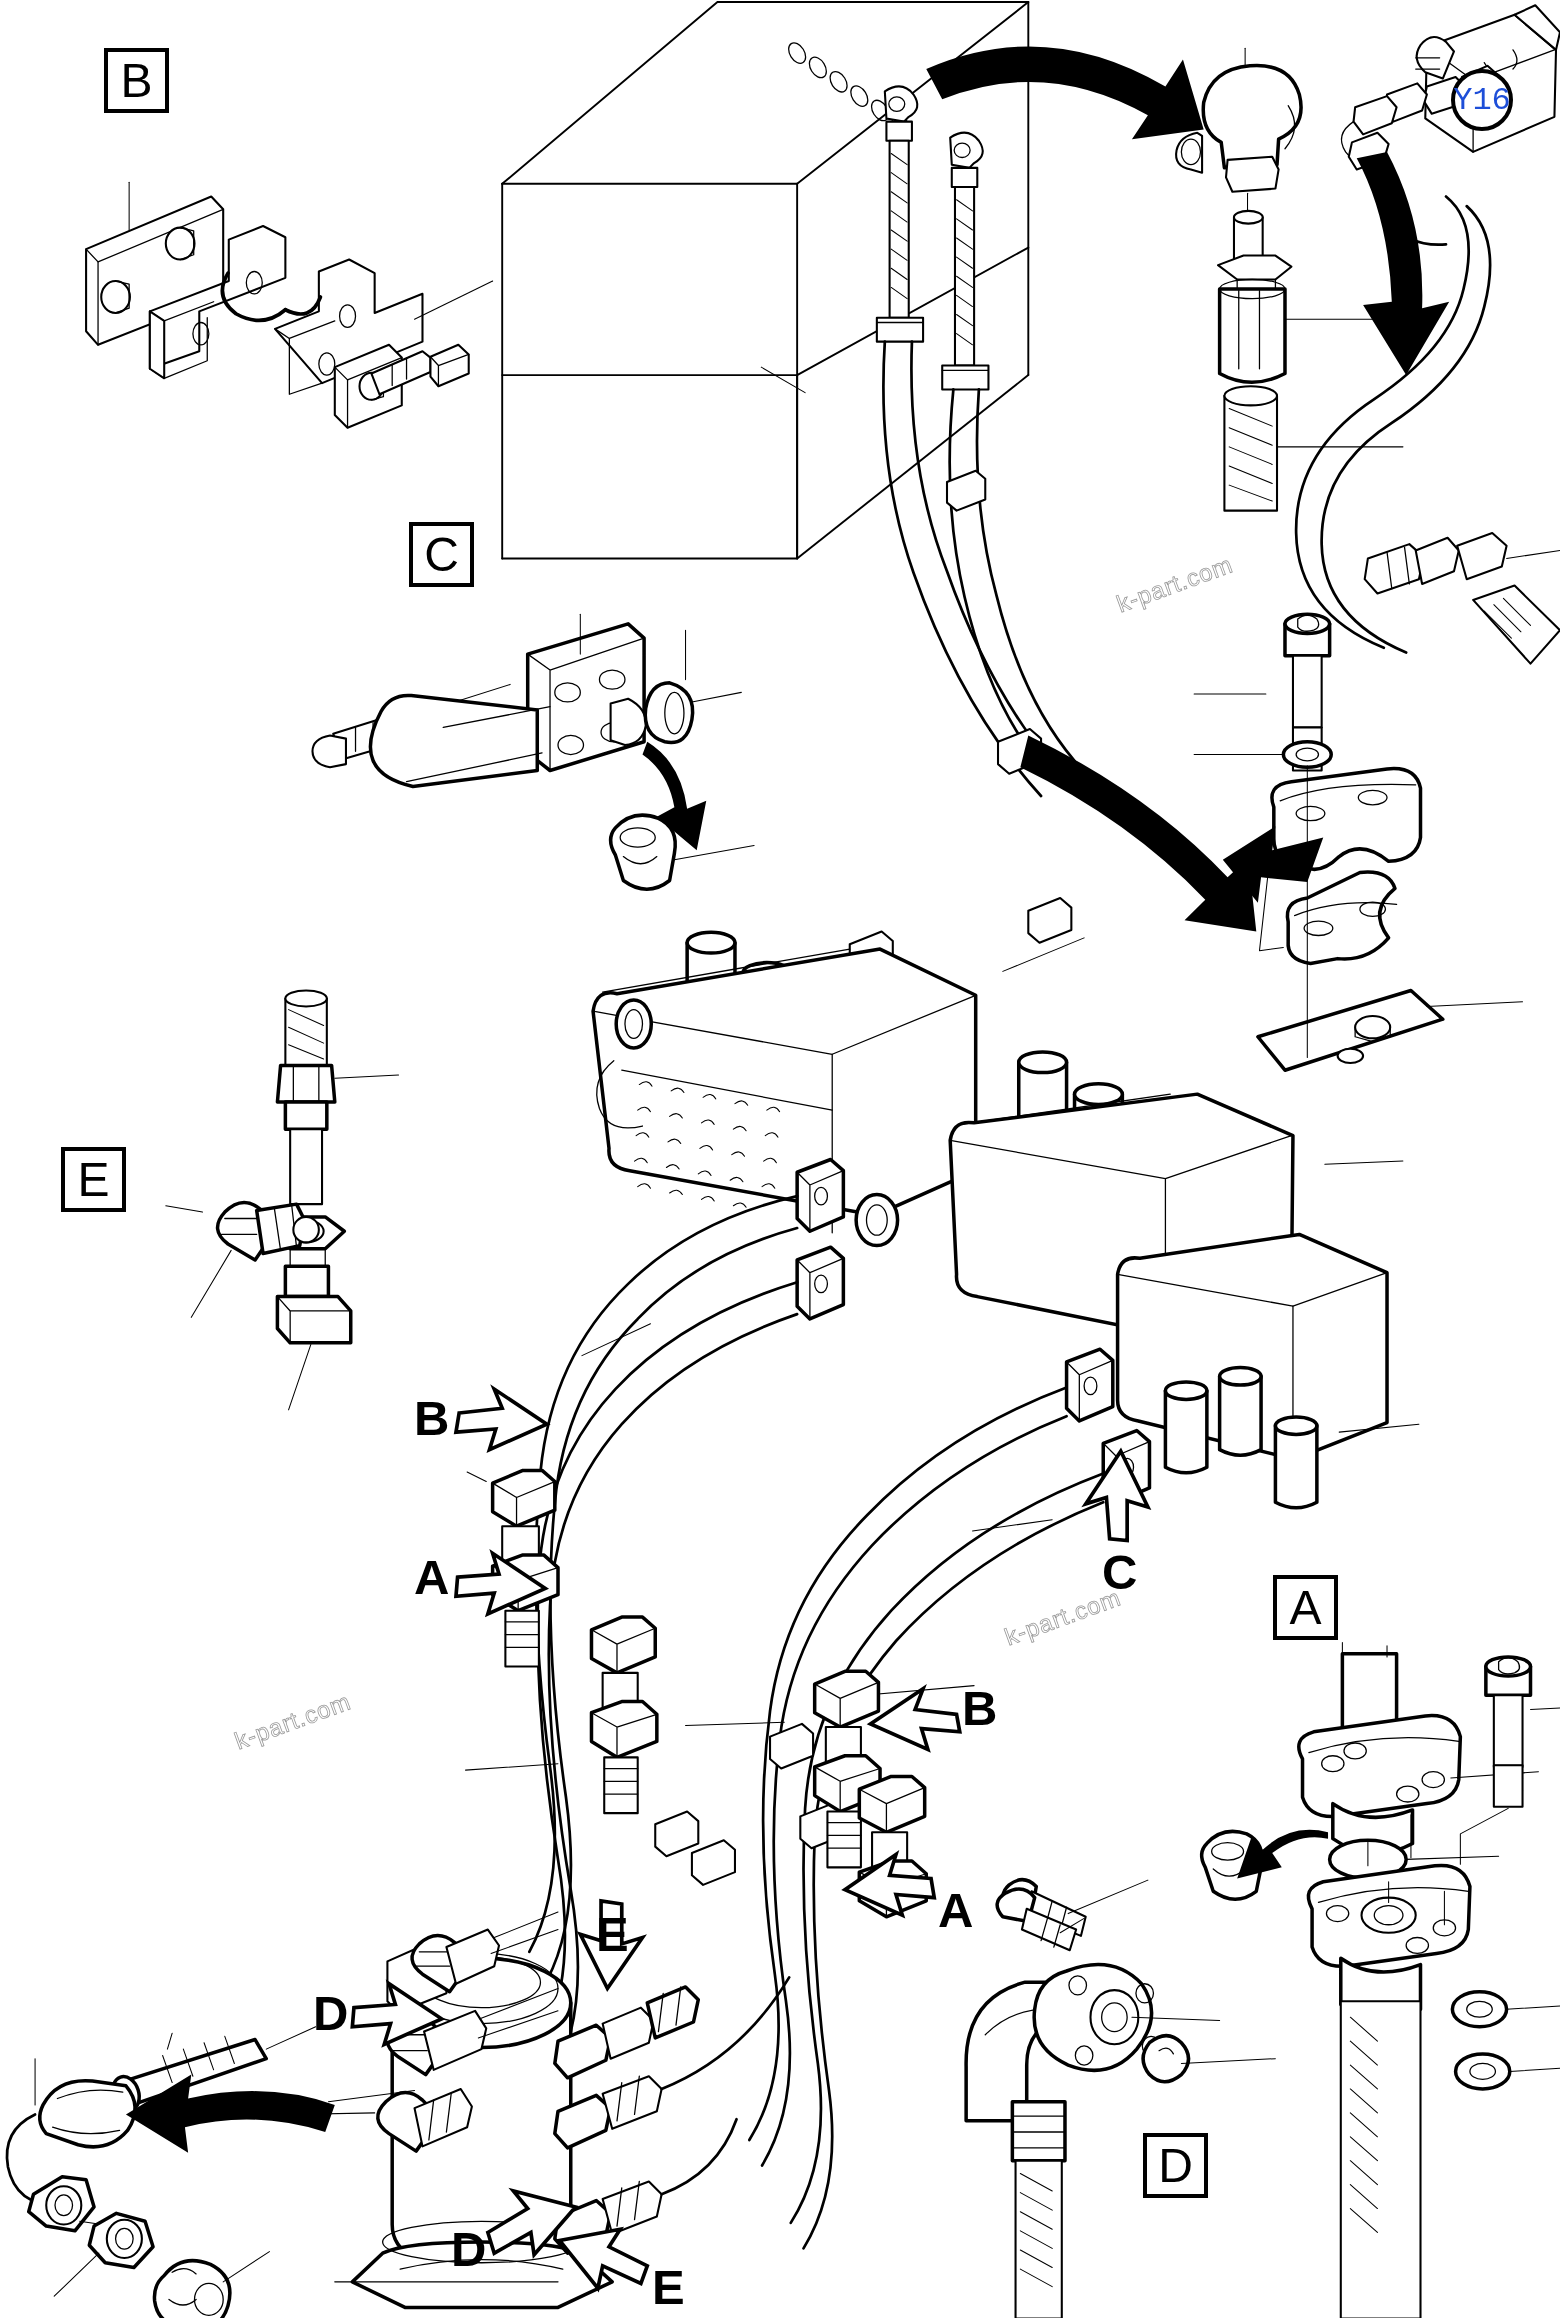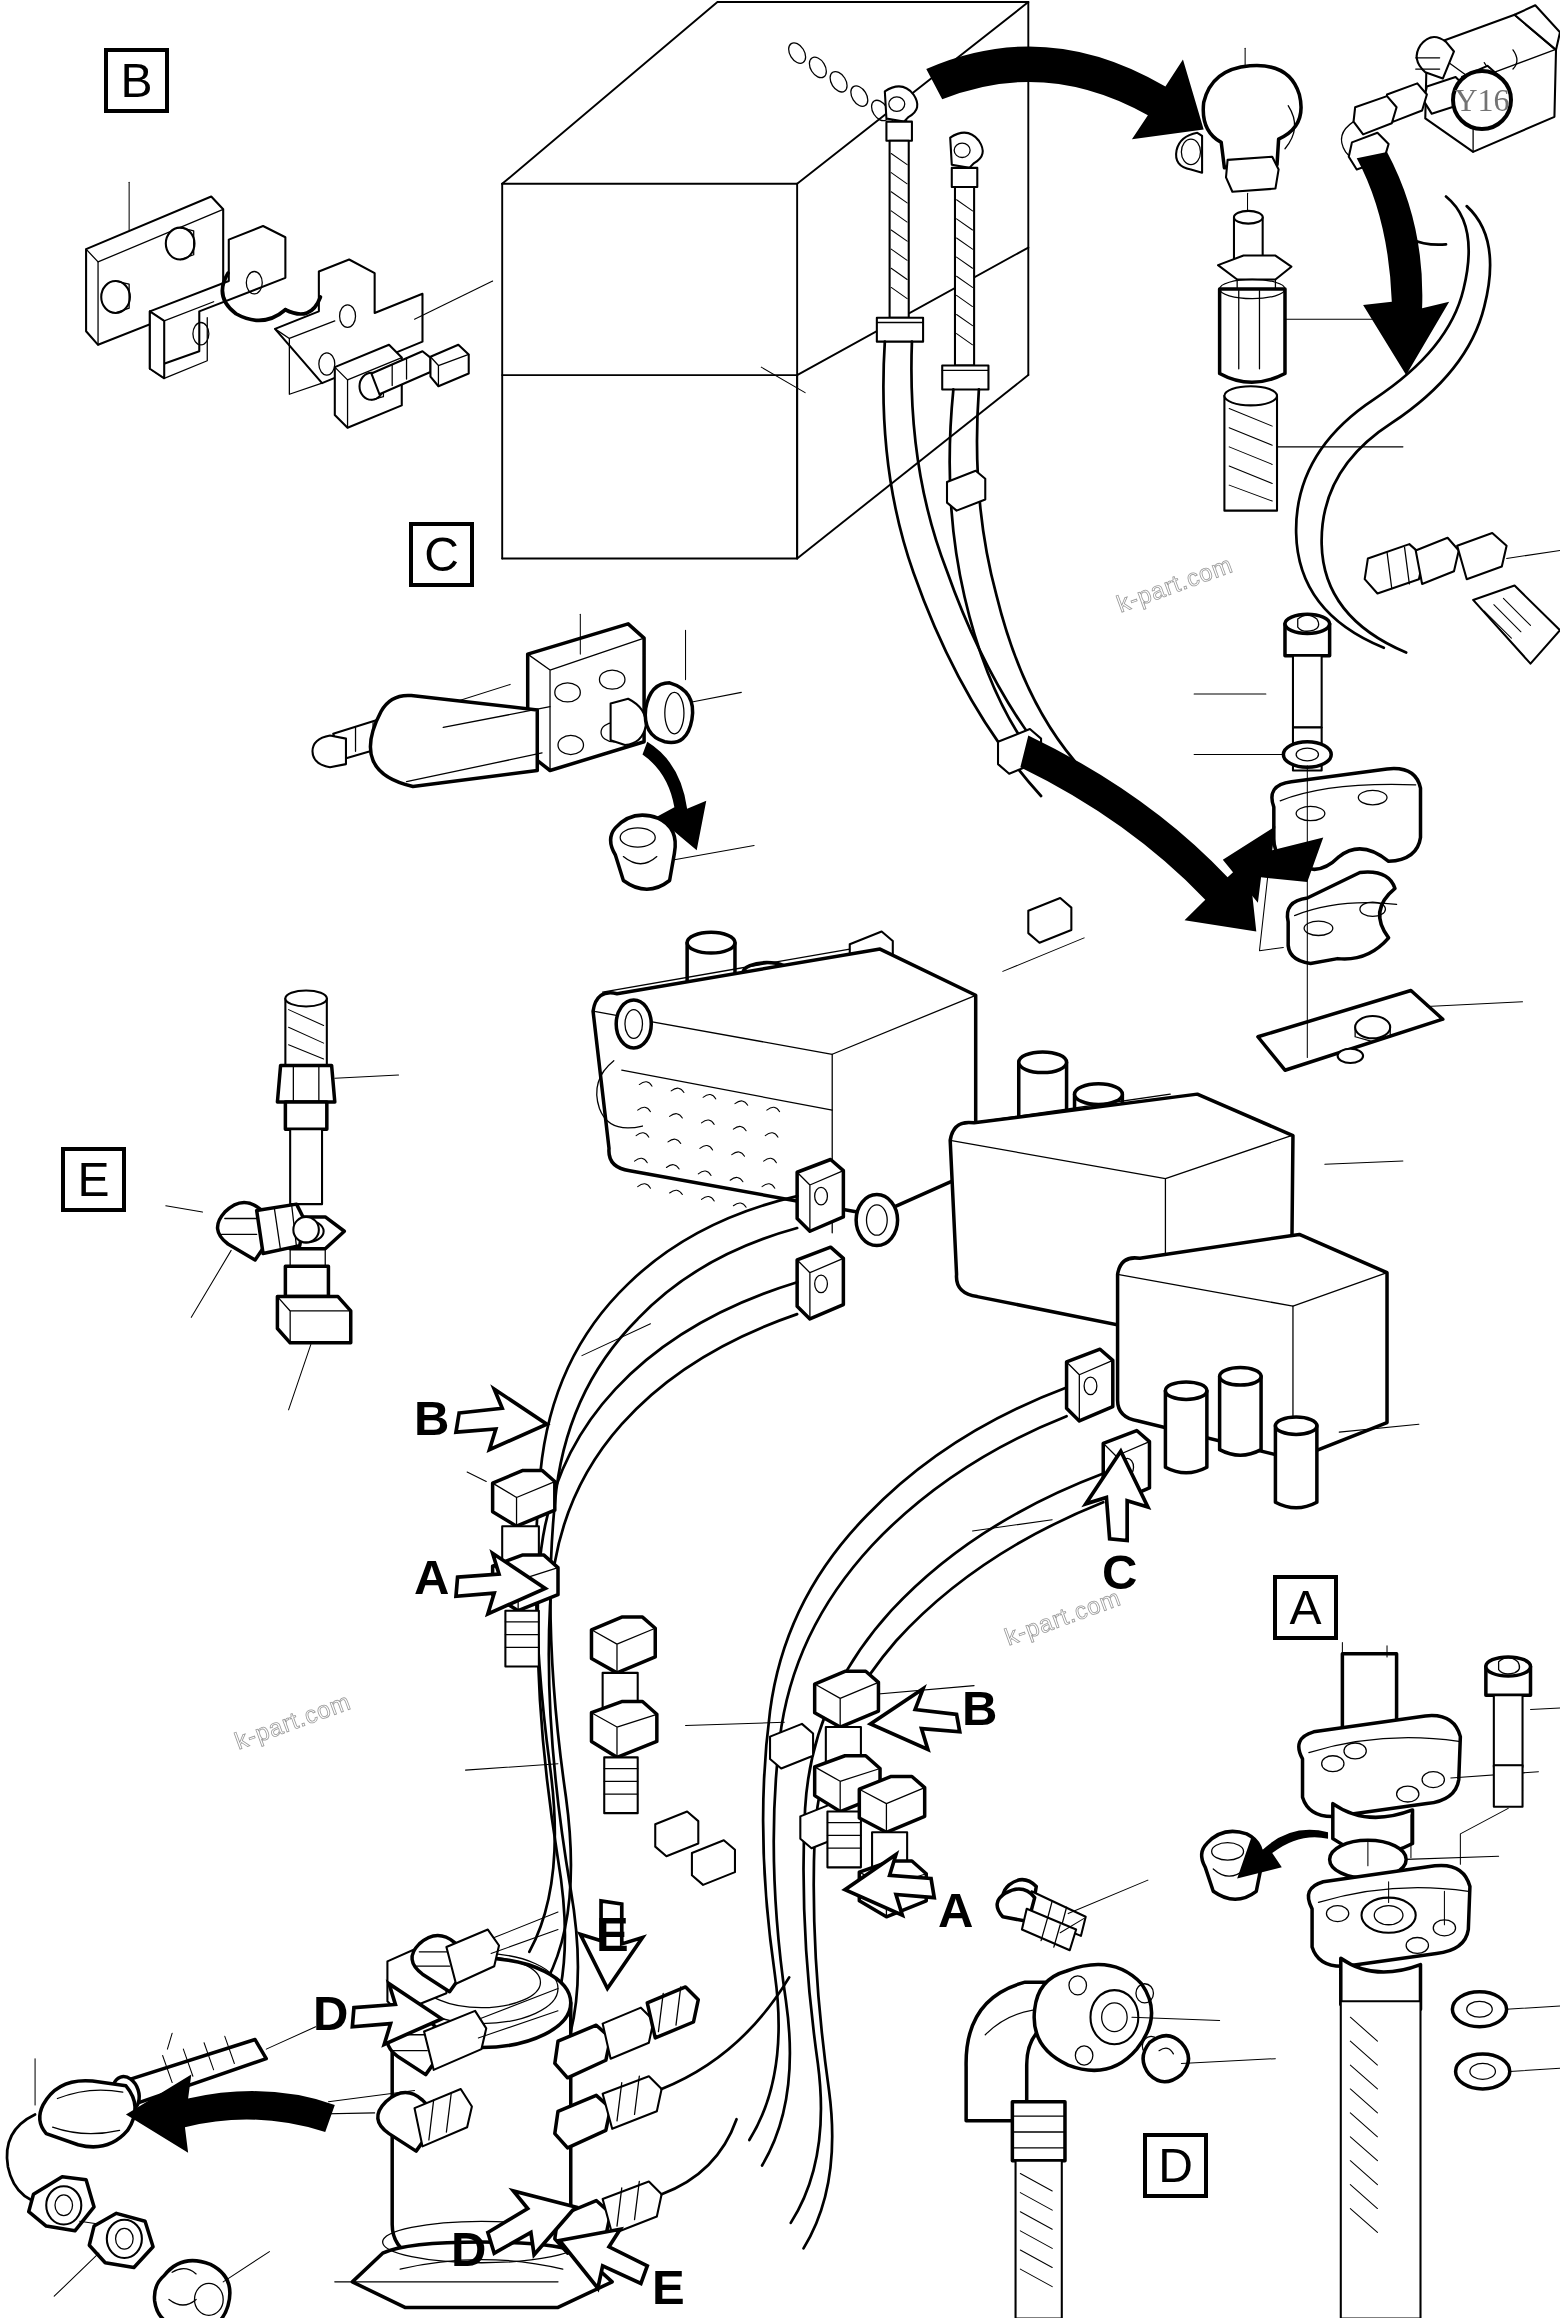--- a/index.html
+++ b/index.html
@@ -36,22 +36,22 @@
     z-index:40;
     white-space:nowrap;
   }
   
   .circlecode{
     position:absolute;
     border:4px solid #000;
     border-radius:50%;
     background:#fff;
     display:flex;align-items:center;justify-content:center;
-    font-family:Liberation Serif, serif;
-    color:#737373;
+    font-family:Liberation Mono, monospace;
+    color:#1d4ed8;
     z-index:40;
     box-sizing:border-box;
   }
   
   .watermark{
     position:absolute;
     font-family:"Liberation Sans",sans-serif;
     color:transparent;
     -webkit-text-stroke:0.8px #9a9a9a;
     letter-spacing:0.8px;

